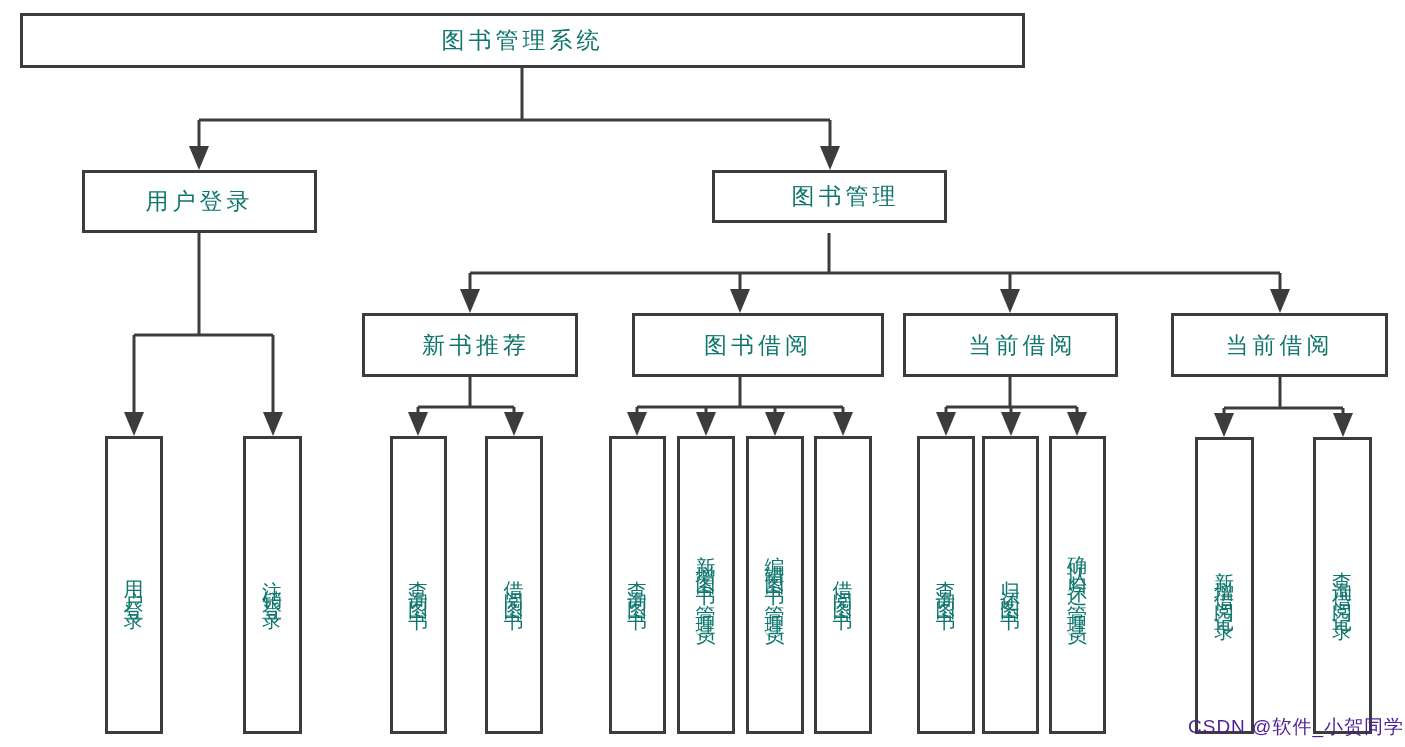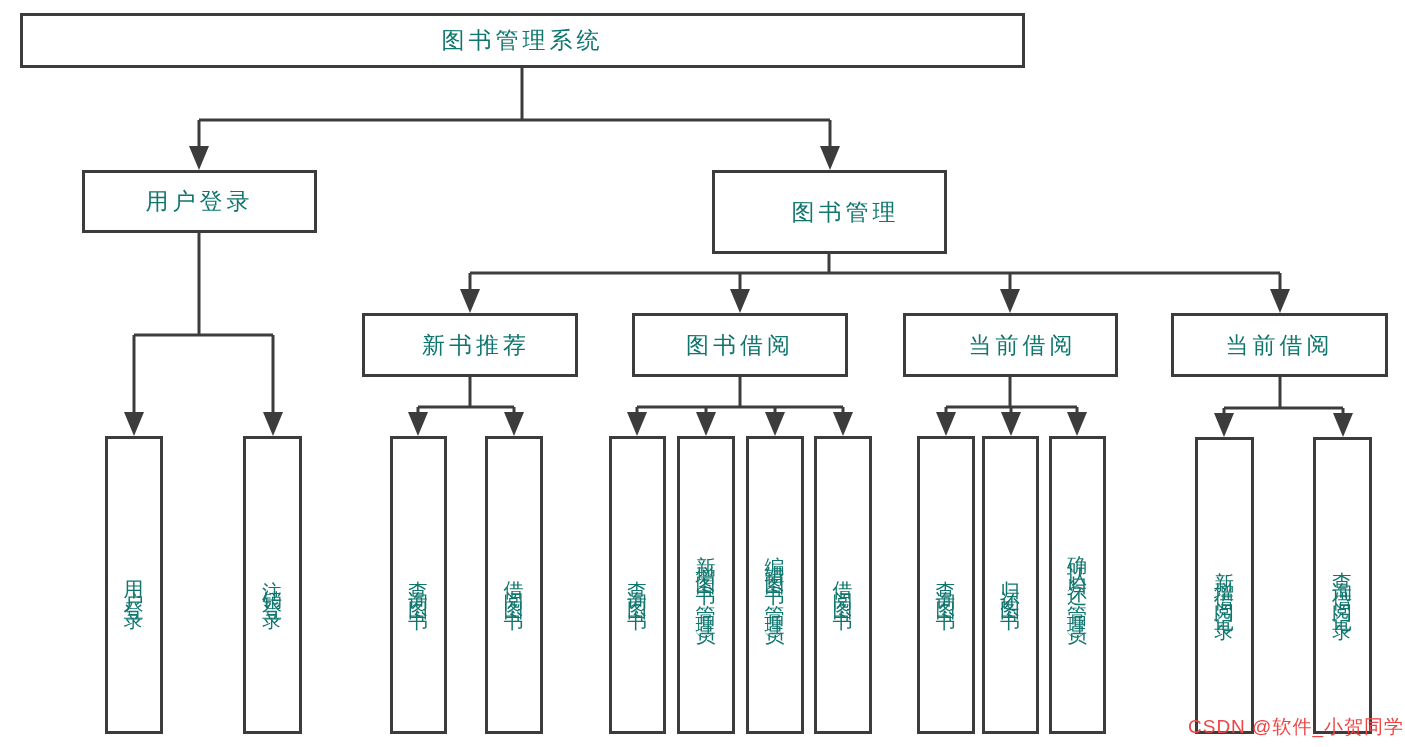--- a/index.html
+++ b/index.html
@@ -52,21 +52,21 @@
     font-size: 20px;
     letter-spacing: 10px;
     line-height: 1;
   }
   .watermark {
     position: absolute;
     left: 1188px;
     top: 714px;
     font-size: 19px;
     letter-spacing: 1px;
-    color: #ef4444;
+    color: #4c1d95;
     white-space: nowrap;
   }
 </style>
 </head>
 <body>
 
 <div class="canvas">
 
   <svg class="connector-layer" viewBox="0 0 1405 747" xmlns="http://www.w3.org/2000/svg">
 
@@ -140,24 +140,24 @@
       <path d="M1224 408 V419"></path>
         <polygon points="1214,413 1234,413 1224,437"></polygon>
       <path d="M1343 408 V419"></path>
         <polygon points="1333,413 1353,413 1343,437"></polygon>
     </g>
   </svg>
 
   <div class="node head" style="left:20px; top:13px; width:1005px; height:55px;">图书管理系统</div>
 
   <div class="node head" style="left:82px; top:170px; width:235px; height:63px;">用户登录</div>
-  <div class="node head" style="left:712px; top:170px; width:235px; height:84px;padding-left:32px;">图书管理</div>
+  <div class="node head" style="left:712px; top:170px; width:235px; height:53px;padding-left:32px;">图书管理</div>
 
   <div class="node head" style="left:362px; top:313px; width:216px; height:64px;padding-left:12px;">新书推荐</div>
-  <div class="node head" style="left:632px; top:313px; width:216px; height:64px;">图书借阅</div>
+  <div class="node head" style="left:632px; top:313px; width:252px; height:64px;">图书借阅</div>
   <div class="node head" style="left:903px; top:313px; width:215px; height:64px;padding-left:24px;">当前借阅</div>
   <div class="node head" style="left:1171px; top:313px; width:217px; height:64px;">当前借阅</div>
 
   <div class="node leaf" style="left:105px; top:436px; width:58px; height:298px;">用户登录</div>
   <div class="node leaf" style="left:243px; top:436px; width:59px; height:298px;">注销登录</div>
 
   <div class="node leaf" style="left:390px; top:436px; width:57px; height:298px;">查询图书</div>
   <div class="node leaf" style="left:485px; top:436px; width:58px; height:298px;">借阅图书</div>
 
   <div class="node leaf" style="left:609px; top:436px; width:57px; height:298px;">查询图书</div>

